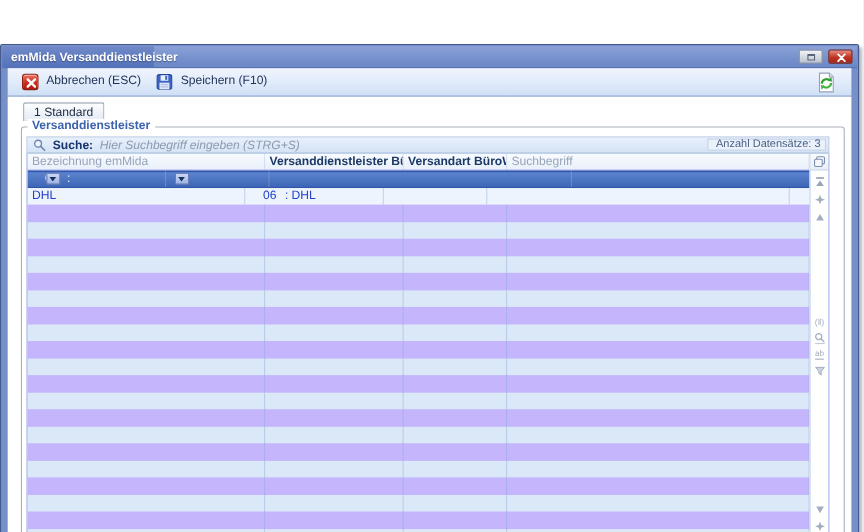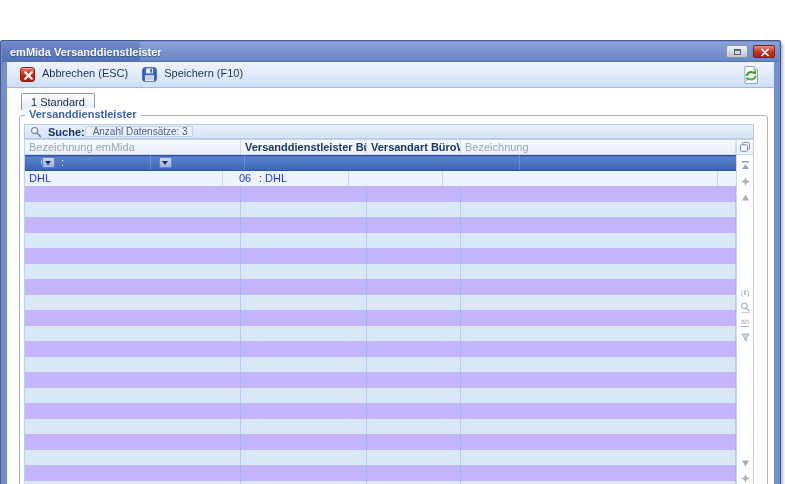--- a/index.html
+++ b/index.html
@@ -173,29 +173,30 @@
 
     <span class="group-label">Versanddienstleister</span>
     <div class="group"></div>
 
     <div class="search">
       <svg class="mag" width="12" height="12" viewBox="0 0 12 12">
         <circle cx="4.6" cy="4.6" r="3.1" fill="#eef3fb" stroke="#6e86b4" stroke-width="1.2"></circle>
         <line x1="7" y1="7" x2="10.6" y2="10.6" stroke="#6e86b4" stroke-width="1.5" stroke-linecap="round"></line>
       </svg>
       <span class="slabel">Suche:</span>
+      <input type="text" placeholder="Hier Suchbegriff eingeben (STRG+S)" style="">
       <div class="count">Anzahl Datensätze: 3</div>
     </div>
 
     <div class="grid">
       <div class="ghead">
             <div class="hcell muted" style="width: 216px;">Bezeichnung emMida</div>
             <div class="hcell strong" style="width: 126px;">Versanddienstleister BüroWARE</div>
             <div class="hcell strong" style="width: 94px;">Versandart BüroWARE</div>
-            <div class="hcell muted" style="width: 275px;">Bezeichnung</div>
+            <div class="hcell muted" style="width: 275px;">Suchbegriff</div>
           </div>
       <div class="gbody">
             <div class="row sel">
               <div class="cell" style="width: 126px;">
                 <span class="code">05</span>
                 <div class="dd in-vdl"></div>
                 <span class="suffix">:</span>
               </div>
               <div class="cell" style="width: 94px;">
                 <div class="dd in-art"></div>

